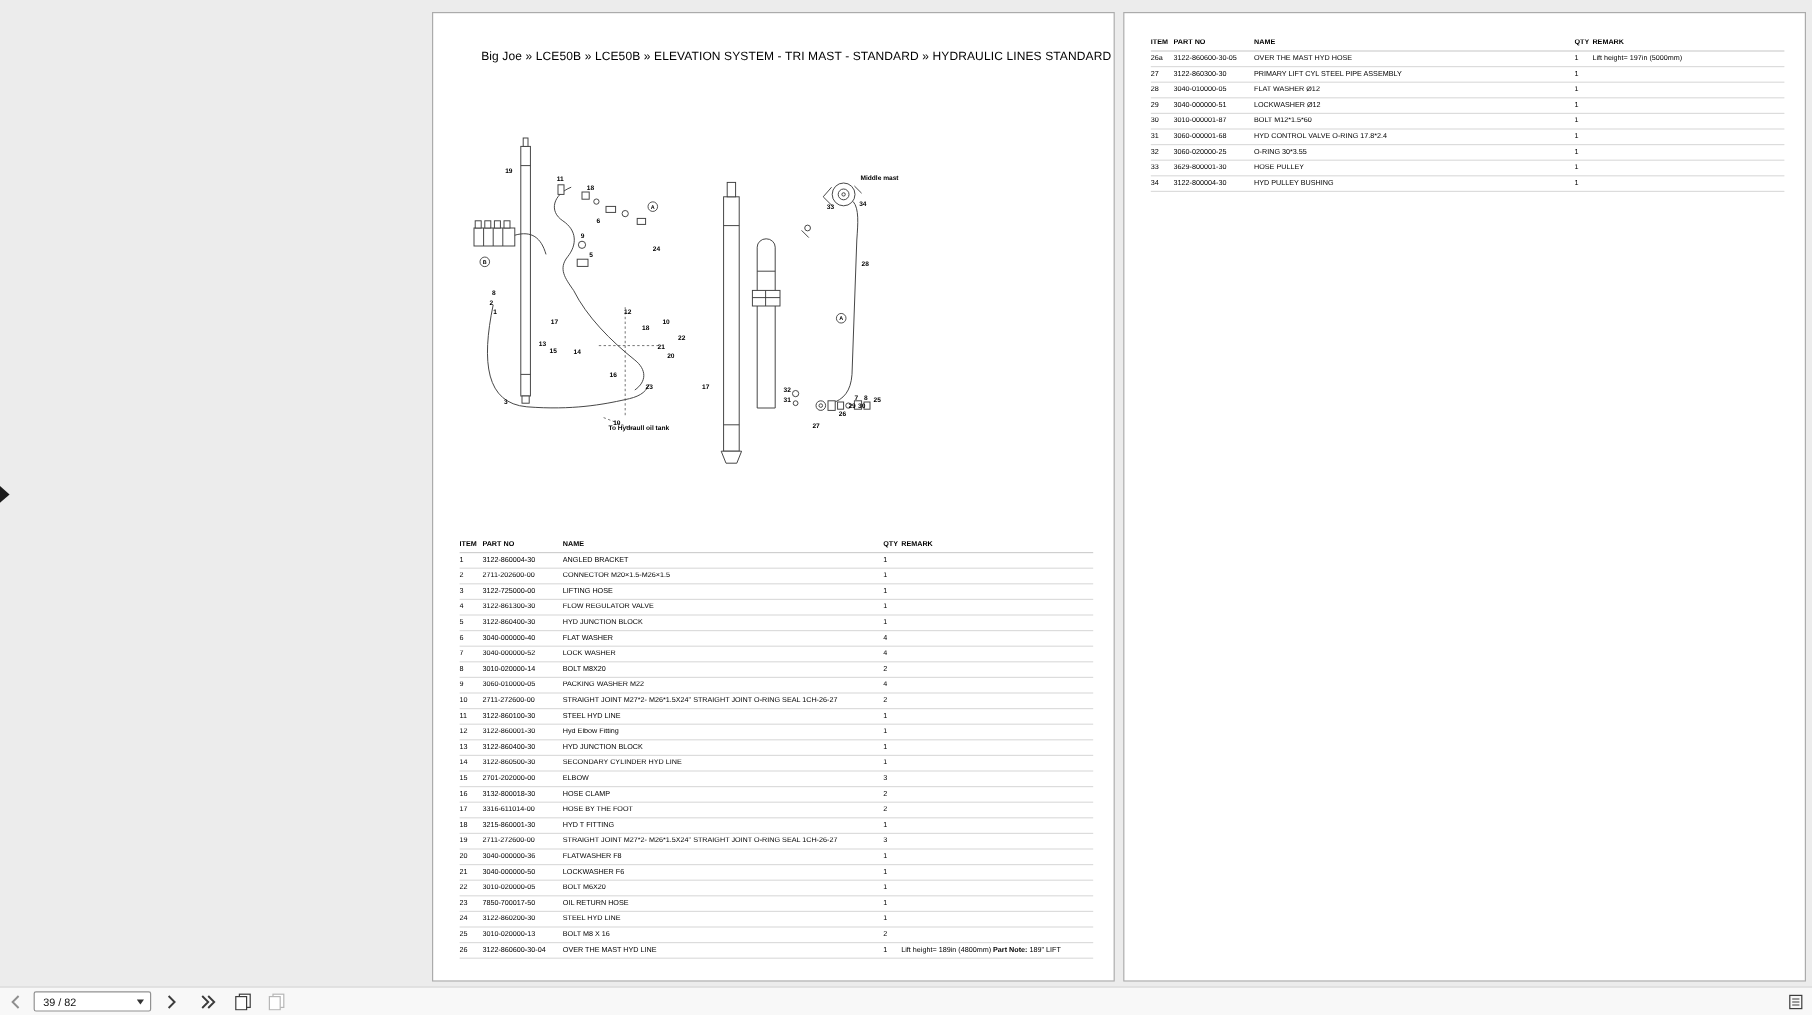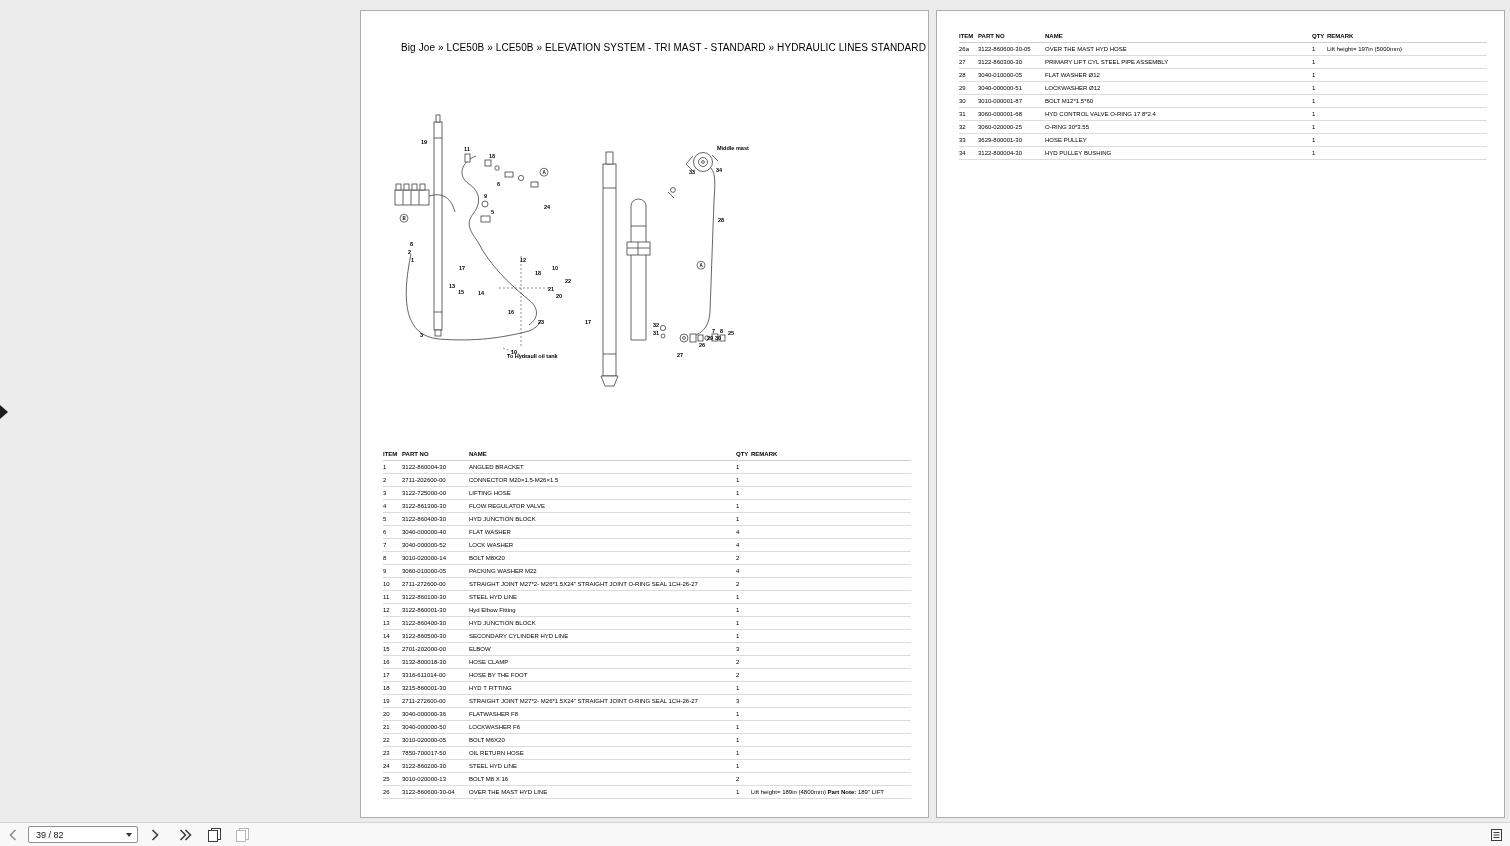--- a/index.html
+++ b/index.html
@@ -32,21 +32,21 @@
   .b{font-weight:bold}
 
   .toolbar{position:absolute;left:0;bottom:0;width:1510px;height:24px;background:#f8f8f8;border-top:1px solid #d4d4d4;
     display:flex;align-items:center}
   .tb-btn{background:none;border:none;display:flex;align-items:center;justify-content:center;
     width:18px;height:18px;cursor:pointer;padding:0}
   .c-dark{color:#3c3c3c}
   .c-mid{color:#8f8f8f}
   .c-light{color:#b7b7b7}
   .ml4{margin-left:4px}.ml8{margin-left:8px}.ml10{margin-left:10px}.ml12{margin-left:12px}
-  .page-combo{display:flex;align-items:center;width:110px;height:17px;background:#fff;border:1px solid #919191;
+  .page-combo{display:flex;align-items:center;width:98px;height:17px;background:#fff;border:1px solid #919191;
     border-radius:2px;margin-left:6px;font-size:9px;color:#111;padding:0 5px 0 7px;cursor:pointer}
   .page-combo .combo-label{flex:1;text-align:left}
   .caret{width:0;height:0;border-left:3.5px solid transparent;border-right:3.5px solid transparent;border-top:4px solid #333}
   .tb-right{margin-left:auto;margin-right:5px;display:flex;align-items:center}
 </style>
 </head>
 <body>
 
 <div class="canvas">
 

